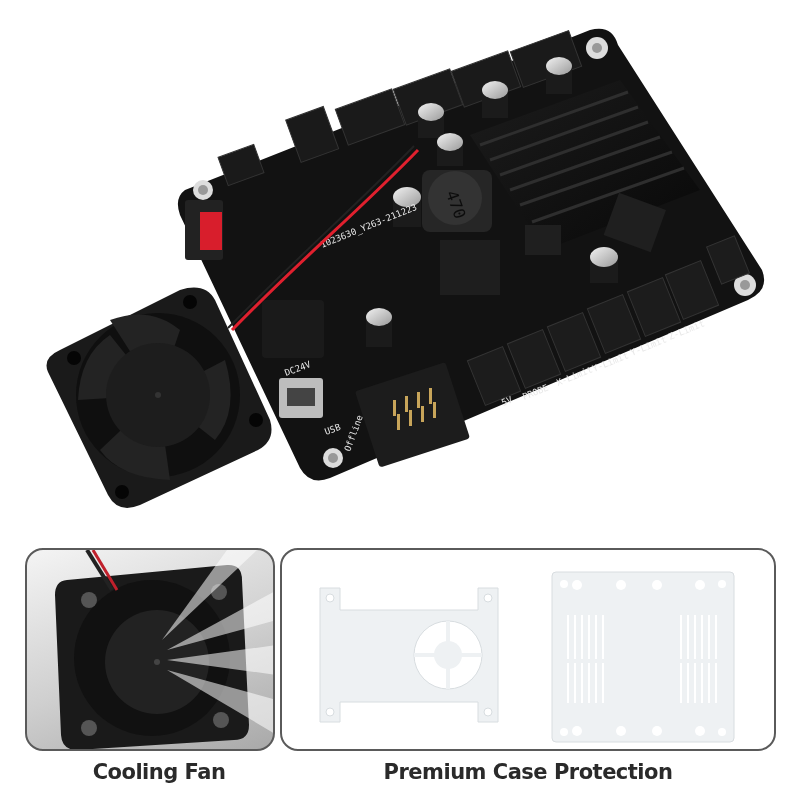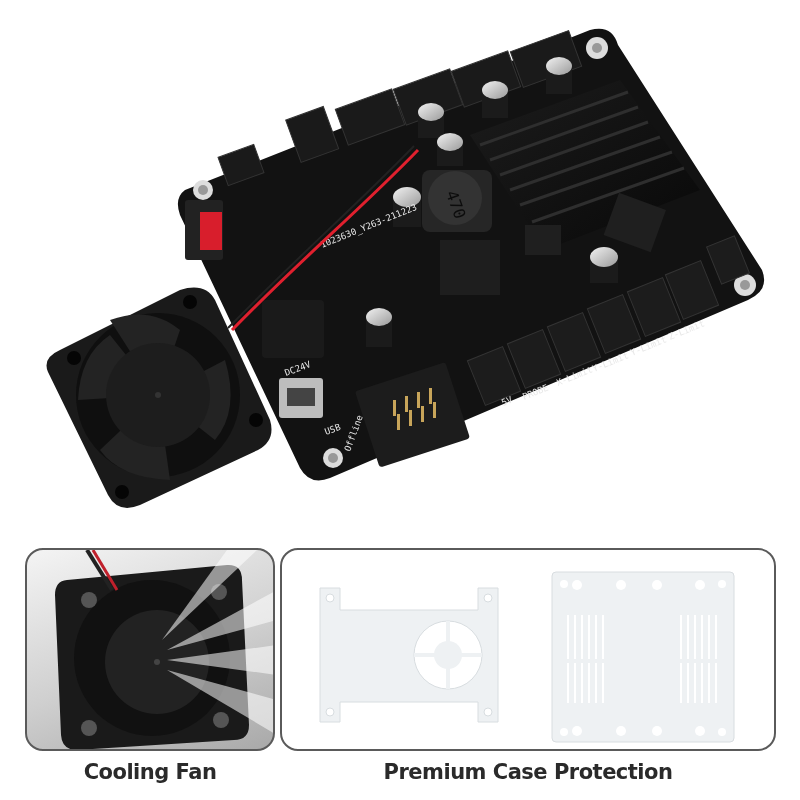--- a/index.html
+++ b/index.html
@@ -3,21 +3,21 @@
 <meta charset="utf-8">
 <style>
   html, body { margin:0; padding:0; background:#ffffff; }
   body { width:800px; height:800px; position:relative; overflow:hidden; font-family:"DejaVu Sans", sans-serif; }
   .abs { position:absolute; }
   .hero { left:0; top:0; width:800px; height:530px; }
   .panel { position:absolute; border:2px solid #5a5a5a; border-radius:18px; box-sizing:border-box; overflow:hidden; }
   .panel-fan { left:25px; top:548px; width:250px; height:203px; background:linear-gradient(160deg,#f4f4f4 0%,#cfcfcf 55%,#a9a9a9 100%); }
   .panel-case { left:280px; top:548px; width:496px; height:203px; background:#ffffff; }
   .caption { position:absolute; top:760px; font-family:"DejaVu Sans", sans-serif; font-weight:bold; color:#2a2a2a; font-size:21px; letter-spacing:-0.5px; text-align:center; }
-  .cap-fan { left:25px; width:250px; }
+  .cap-fan { left:34px; width:250px; }
   .cap-case { left:280px; width:496px;text-align:center; }
   .silk { font-family:"DejaVu Sans Mono", monospace; fill:#e8e8e8; font-size:9px; }
 </style>
 </head>
 <body>
 
 <svg class="abs hero" viewBox="0 0 800 530" width="800" height="530">
   <defs>
     <linearGradient id="capTop" x1="0" y1="0" x2="1" y2="1">
       <stop offset="0" stop-color="#f2f2f2"></stop>

